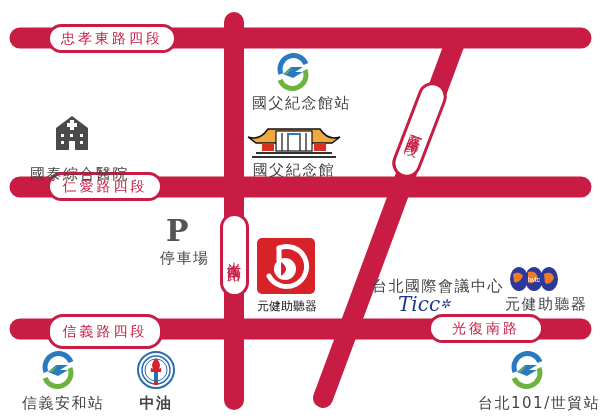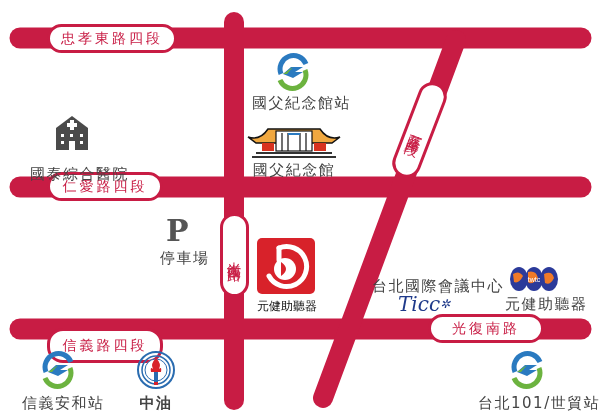--- a/index.html
+++ b/index.html
@@ -28,21 +28,21 @@
       <line x1="20" y1="38" x2="581" y2="38" stroke-width="21"></line>
       <line x1="20" y1="187" x2="581" y2="187" stroke-width="21"></line>
       <line x1="20" y1="329" x2="581" y2="329" stroke-width="21"></line>
       <line x1="234" y1="22" x2="234" y2="400" stroke-width="20"></line>
       <line x1="456" y1="40" x2="323" y2="398" stroke-width="20"></line>
     </g>
   </svg>
 
   <div class="road-label" style="left:47px;top:24px;width:130px;height:29px;">忠孝東路四段</div>
   <div class="road-label" style="left:47px;top:172px;width:116px;height:29px;">仁愛路四段</div>
-  <div class="road-label" style="left:47px;top:314px;width:116px;height:35px;margin-top:14px;">信義路四段</div>
+  <div class="road-label" style="left:47px;top:314px;width:116px;height:35px;">信義路四段</div>
   <div class="road-label" style="left:428px;top:314px;width:116px;height:29px;">光復南路</div>
   <div class="road-label v" style="left:220px;top:213px;width:29px;height:84px;">光復南路</div>
   <div class="road-label diag" style="left:405px;top:80px;width:29px;height:100px;">基隆路一段</div>
 
   <svg class="icon" style="left:273px;top:52px" width="40" height="40" viewBox="0 0 40 40">
     <path d="M8 22 A13 13 0 0 1 33 12" stroke="#2a7ac0" stroke-width="5" fill="none"></path>
     <path d="M32 18 A13 13 0 0 1 7 28" stroke="#6cb33f" stroke-width="5" fill="none"></path>
     <path d="M10 22 L18 15 L30 15 L22 20 L30 20 L20 26 Z" fill="#2a7ac0"></path>
     <path d="M10 22 L20 15 L14 22 Z" fill="#6cb33f"></path>
   </svg>

